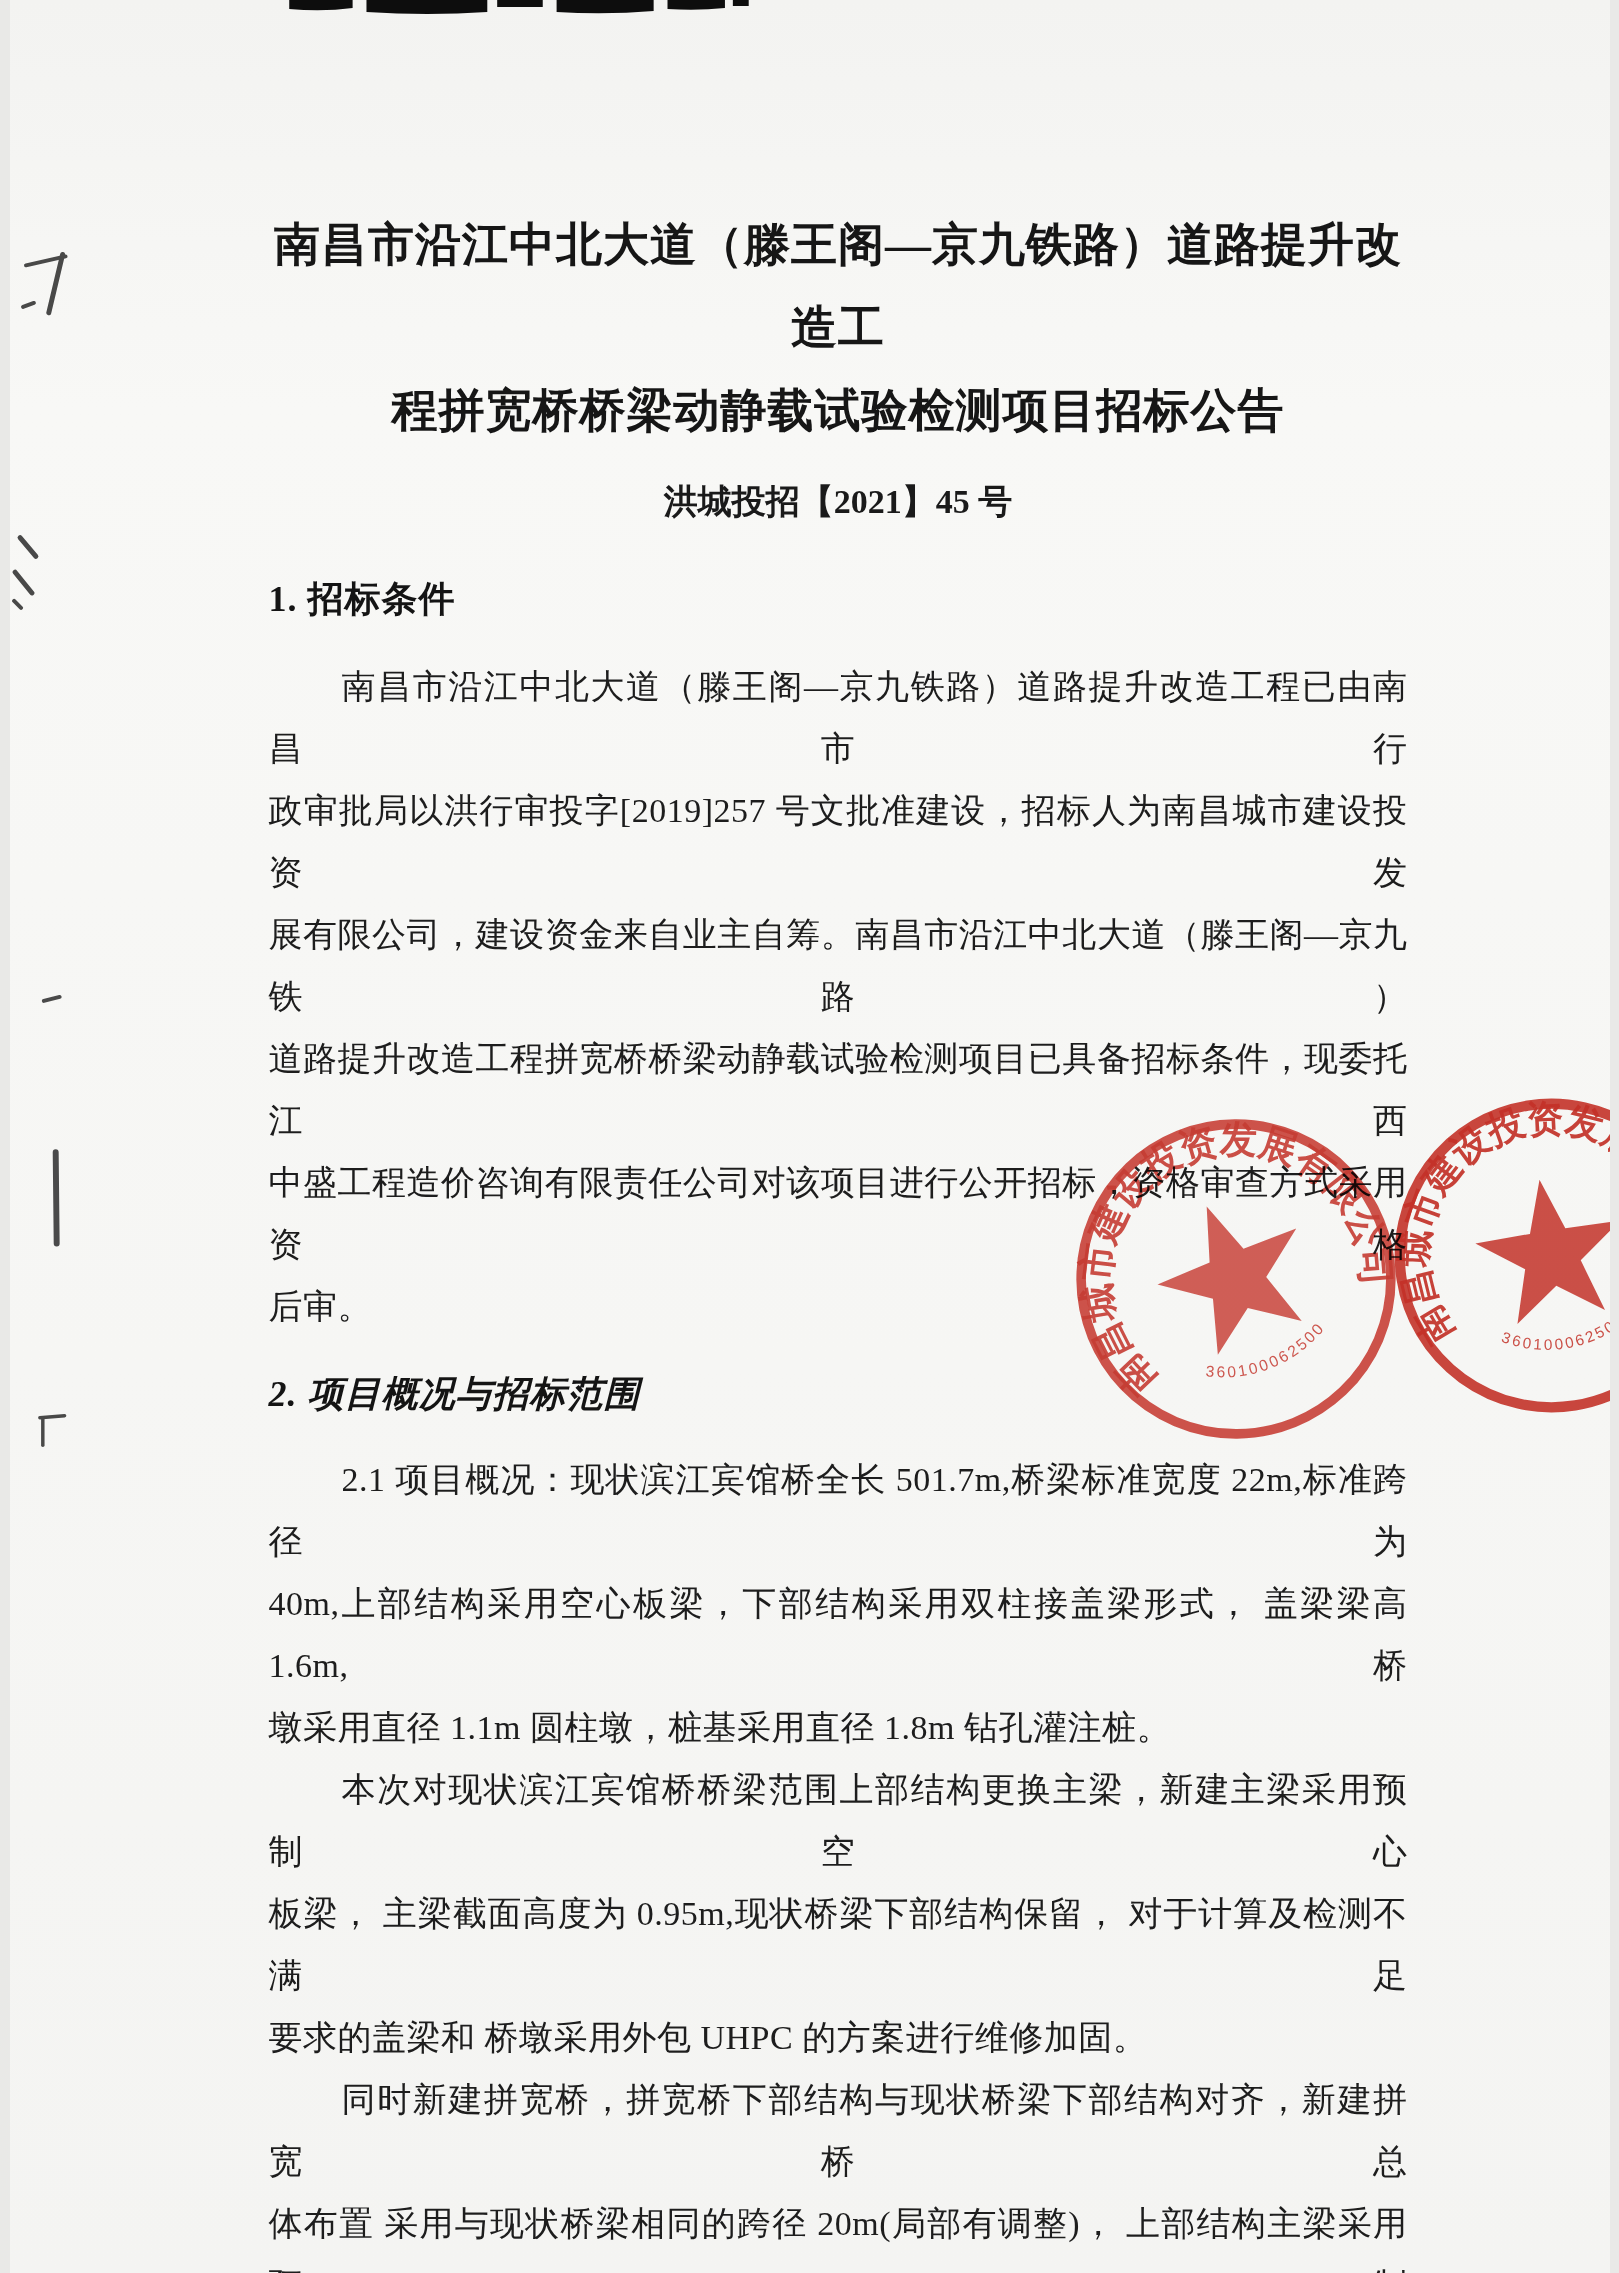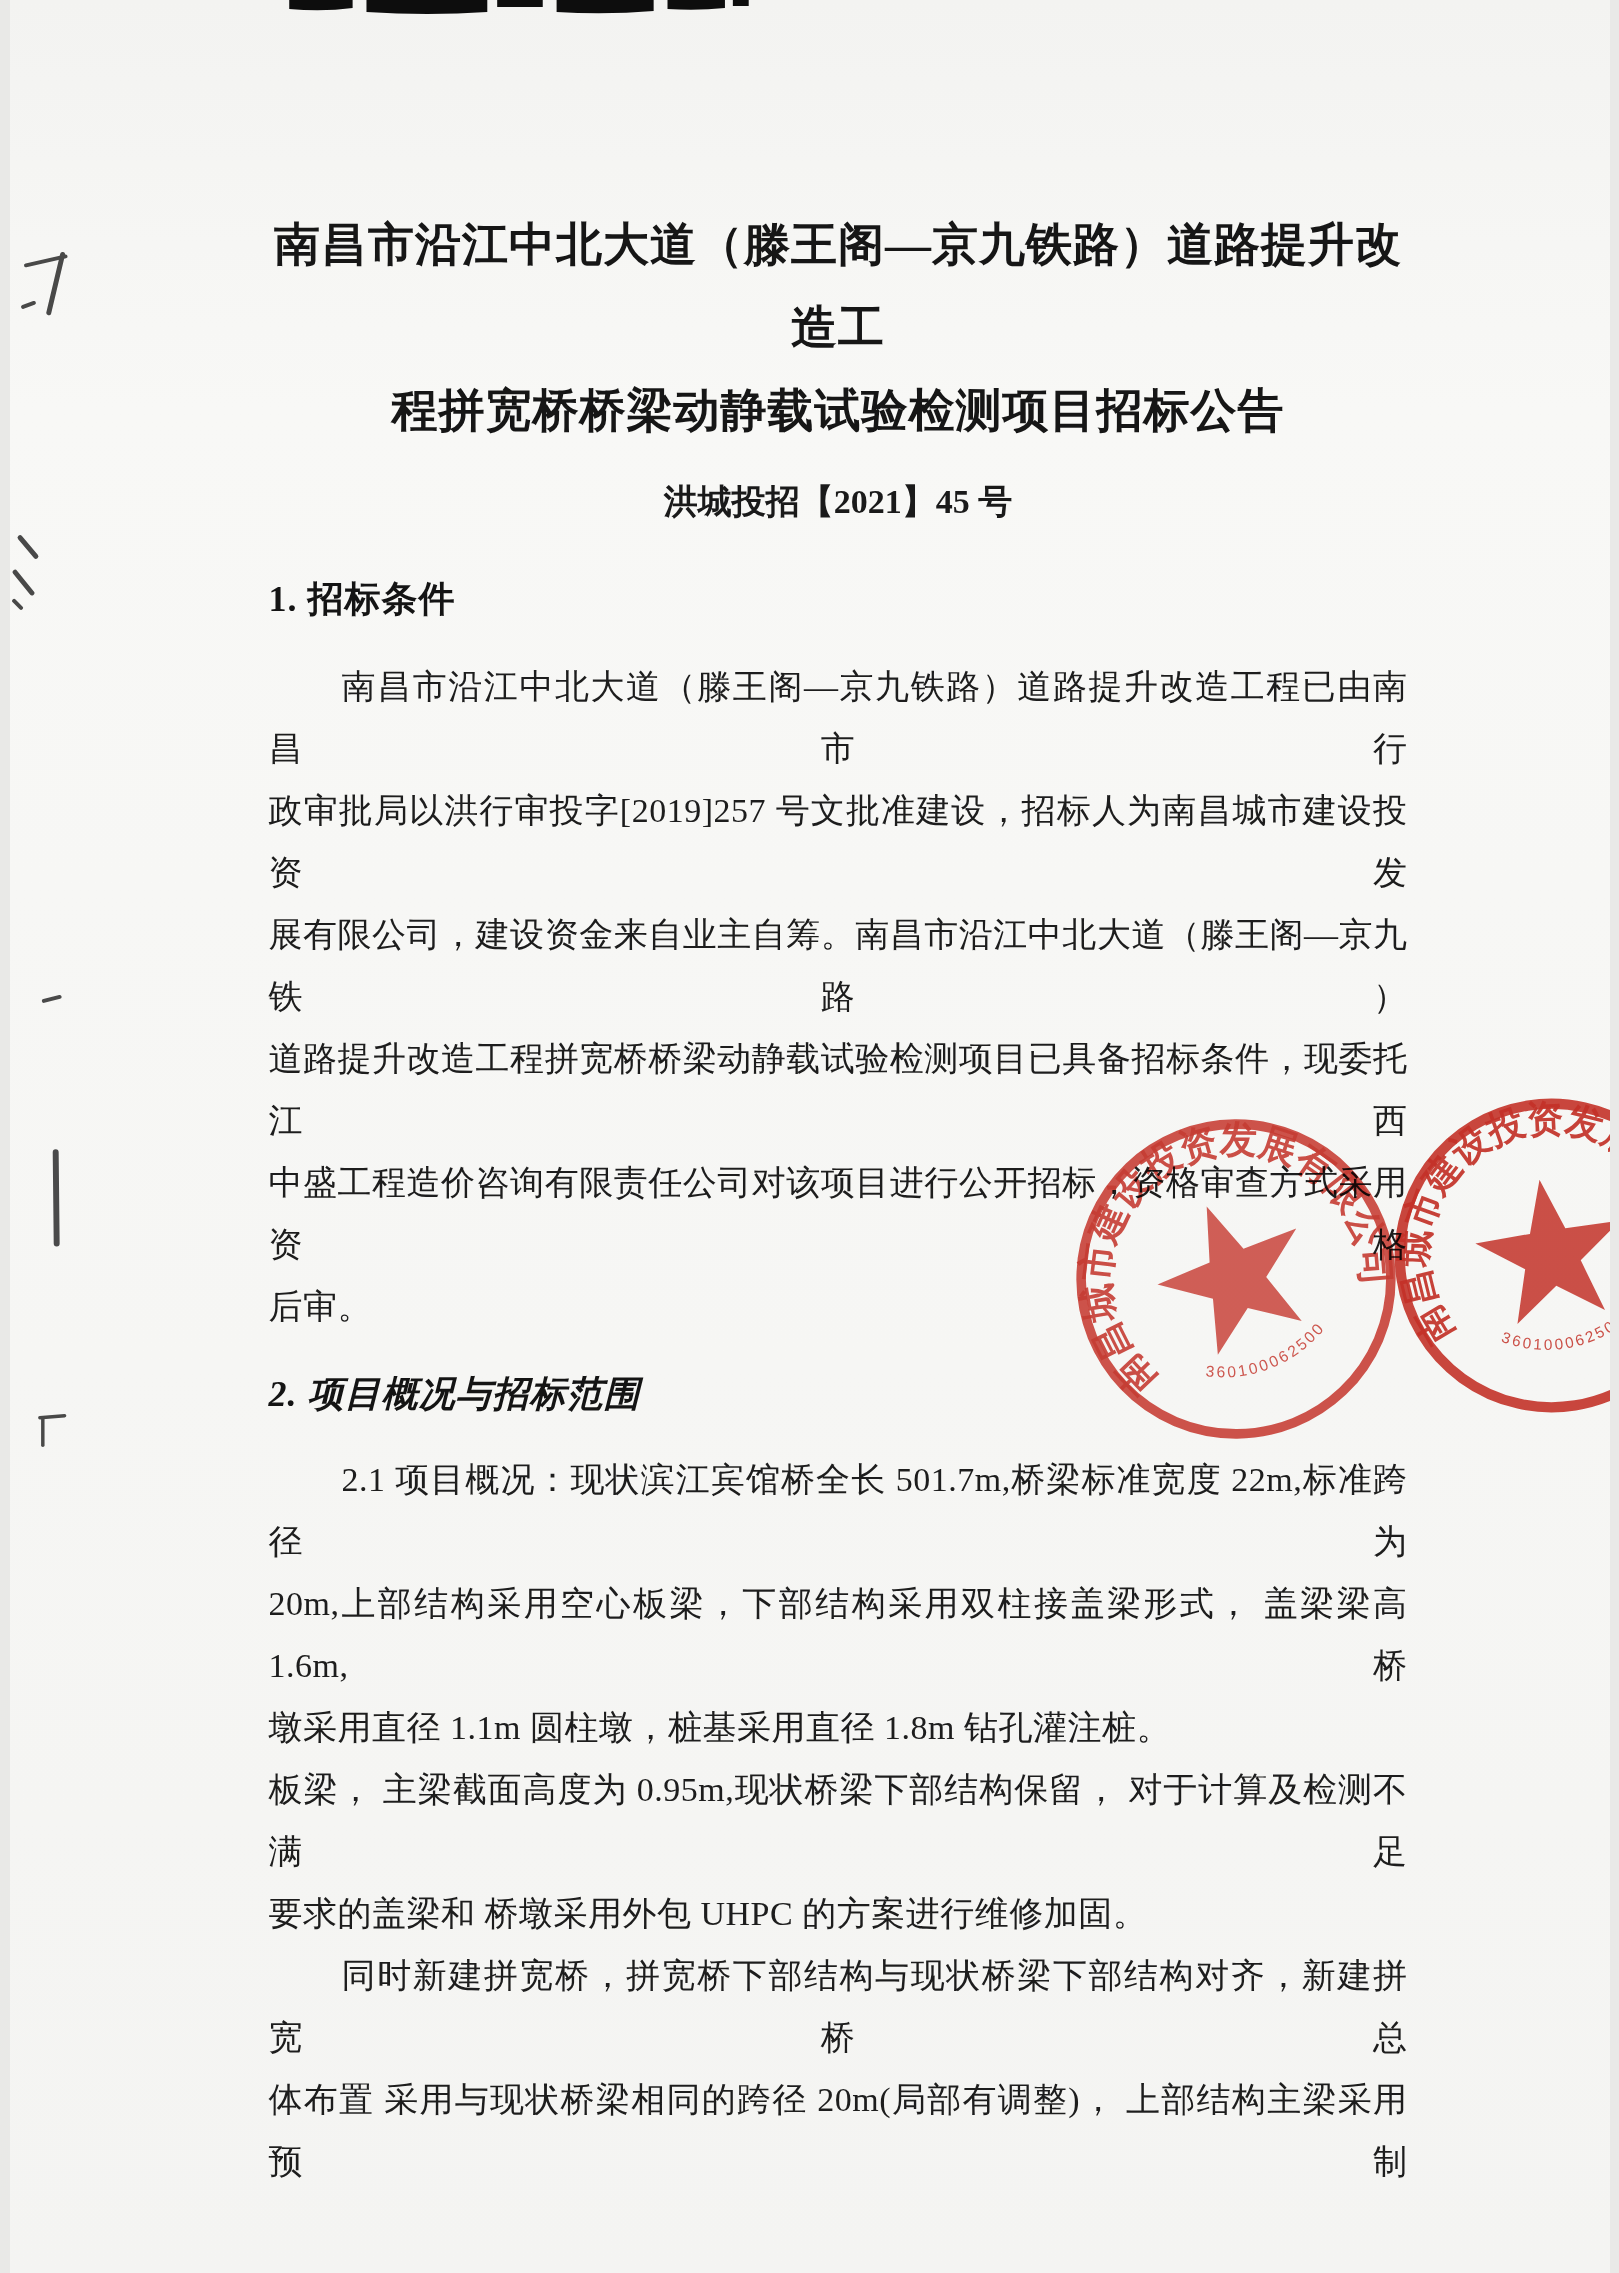--- a/index.html
+++ b/index.html
@@ -91,22 +91,23 @@
       <div class="ln">展有限公司，建设资金来自业主自筹。南昌市沿江中北大道（滕王阁—京九铁路）</div>
       <div class="ln">道路提升改造工程拼宽桥桥梁动静载试验检测项目已具备招标条件，现委托江西</div>
       <div class="ln">中盛工程造价咨询有限责任公司对该项目进行公开招标，资格审查方式采用资格</div>
       <div class="ln end">后审。</div>
     </div>
 
     <div class="sec-heading h2">2. 项目概况与招标范围</div>
 
     <div class="para p2">
       <div class="ln ind2">2.1 项目概况：现状滨江宾馆桥全长 501.7m,桥梁标准宽度 22m,标准跨径为</div>
-      <div class="ln">20m,上部结构采用空心板梁，下部结构采用双柱接盖梁形式， 盖梁梁高 1.6m,桥</div>
+      <div class="ln">40m,上部结构采用空心板梁，下部结构采用双柱接盖梁形式， 盖梁梁高 1.6m,桥</div>
       <div class="ln end">墩采用直径 1.1m 圆柱墩，桩基采用直径 1.8m 钻孔灌注桩。</div>
+      <div class="ln ind2">本次对现状滨江宾馆桥桥梁范围上部结构更换主梁，新建主梁采用预制空心</div>
       <div class="ln">板梁， 主梁截面高度为 0.95m,现状桥梁下部结构保留， 对于计算及检测不满足</div>
       <div class="ln end">要求的盖梁和 桥墩采用外包 UHPC 的方案进行维修加固。</div>
       <div class="ln ind2">同时新建拼宽桥，拼宽桥下部结构与现状桥梁下部结构对齐，新建拼宽桥总</div>
       <div class="ln">体布置 采用与现状桥梁相同的跨径 20m(局部有调整)， 上部结构主梁采用预制</div>
 
     </div>
 
   </div>
 
   <svg class="stamp s1" viewBox="0 0 400 400">

